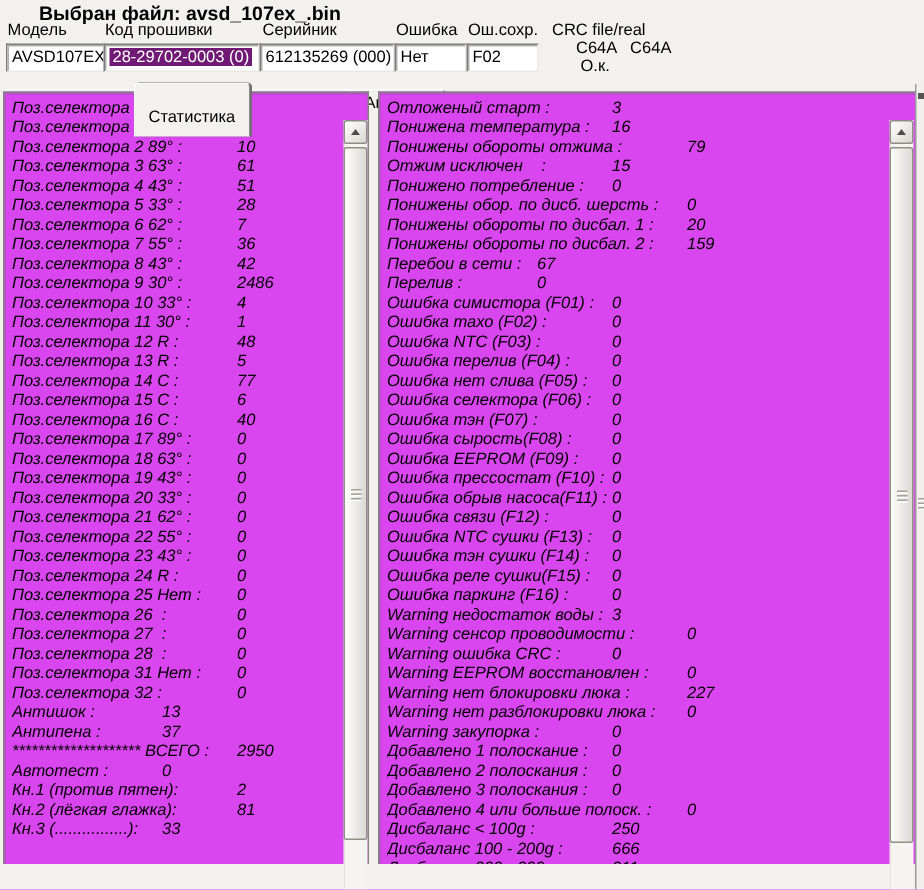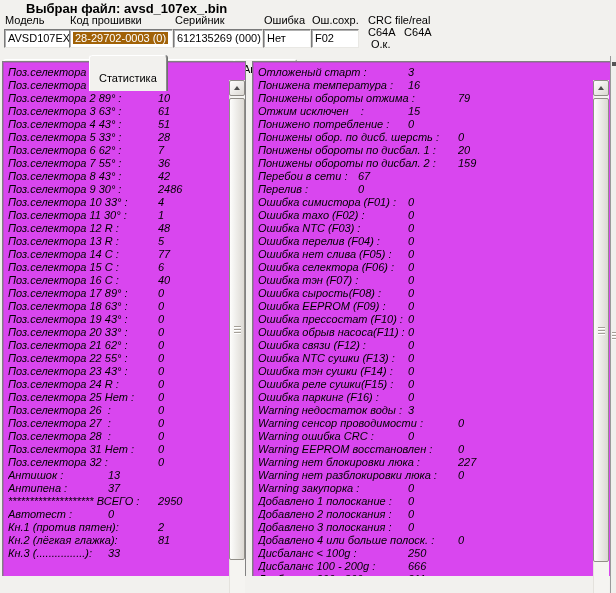--- a/index.html
+++ b/index.html
@@ -13,21 +13,21 @@
   .abs{position:absolute;}
   #title{left:4px;top:1px;font-size:13px;font-weight:bold;white-space:pre;padding-left:22px;}
   .flabel{top:14px;white-space:pre;}
   .field{
     top:29px;height:14px;background:#FFFFFF;white-space:pre;overflow:hidden;
     border:1px solid #7a7a7a;border-bottom-color:#e9e8e4;border-right-color:#e9e8e4;
     box-shadow:inset 1px 1px 0 rgba(80,80,80,0.45);
     padding:2px 3px 1px 3px;
   }
   .sel-text{padding:0 2px;}
-  .crcline{white-space:pre;}
+  .crcline{white-space:pre;margin-left:16px;}
   
   .tab{
     top:59px;height:16px;background:#F2F1EE;
     border:1px solid #8a8a8a;border-bottom:none;
     border-top-color:#ffffff;border-left-color:#ffffff;
     border-radius:3px 3px 0 0;
     padding:3px 9px 0 9px;white-space:pre;
   }
   .tab.active{
     top:55px;height:19px;padding-top:16px;z-index:3;
@@ -73,21 +73,21 @@
 <div class="abs" id="title">Выбран файл: avsd_107ex_.bin</div>
 
 <div class="abs flabel" style="left:5px">Модель</div>
 <div class="abs flabel" style="left:70px">Код прошивки</div>
 <div class="abs flabel" style="left:175px">Серийник</div>
 <div class="abs flabel" style="left:264px">Ошибка</div>
 <div class="abs flabel" style="left:312px">Ош.сохр.</div>
 <div class="abs flabel" style="left:368px">CRC file/real</div>
 
 <div class="abs field" style="left:4px;width:58px"><span>AVSD107EX</span></div>
-<div class="abs field" style="left:69px;width:96px"><span class="sel-text" id="sel-value" style="background: #a16207; color: rgb(255, 255, 255);">28-29702-0003 (0)</span></div>
+<div class="abs field" style="left:69px;width:96px"><span class="sel-text" id="sel-value" style="background: #701a75; color: rgb(255, 255, 255);">28-29702-0003 (0)</span></div>
 <div class="abs field" style="left:173px;width:82px"><span>612135269 (000)</span></div>
 <div class="abs field" style="left:263px;width:40px"><span>Нет</span></div>
 <div class="abs field" style="left:311px;width:40px"><span>F02</span></div>
 
 <div class="abs crcline" style="left:368px;top:26px">C64A   C64A</div>
 <div class="abs crcline" style="left:371px;top:38px">О.к.</div>
 
 <div class="abs tab" style="left:3px">Конфигурация</div>
 <div class="abs tab active" style="left:89px">Статистика</div>
 <div class="abs tab" style="left:160px">Программы</div>

